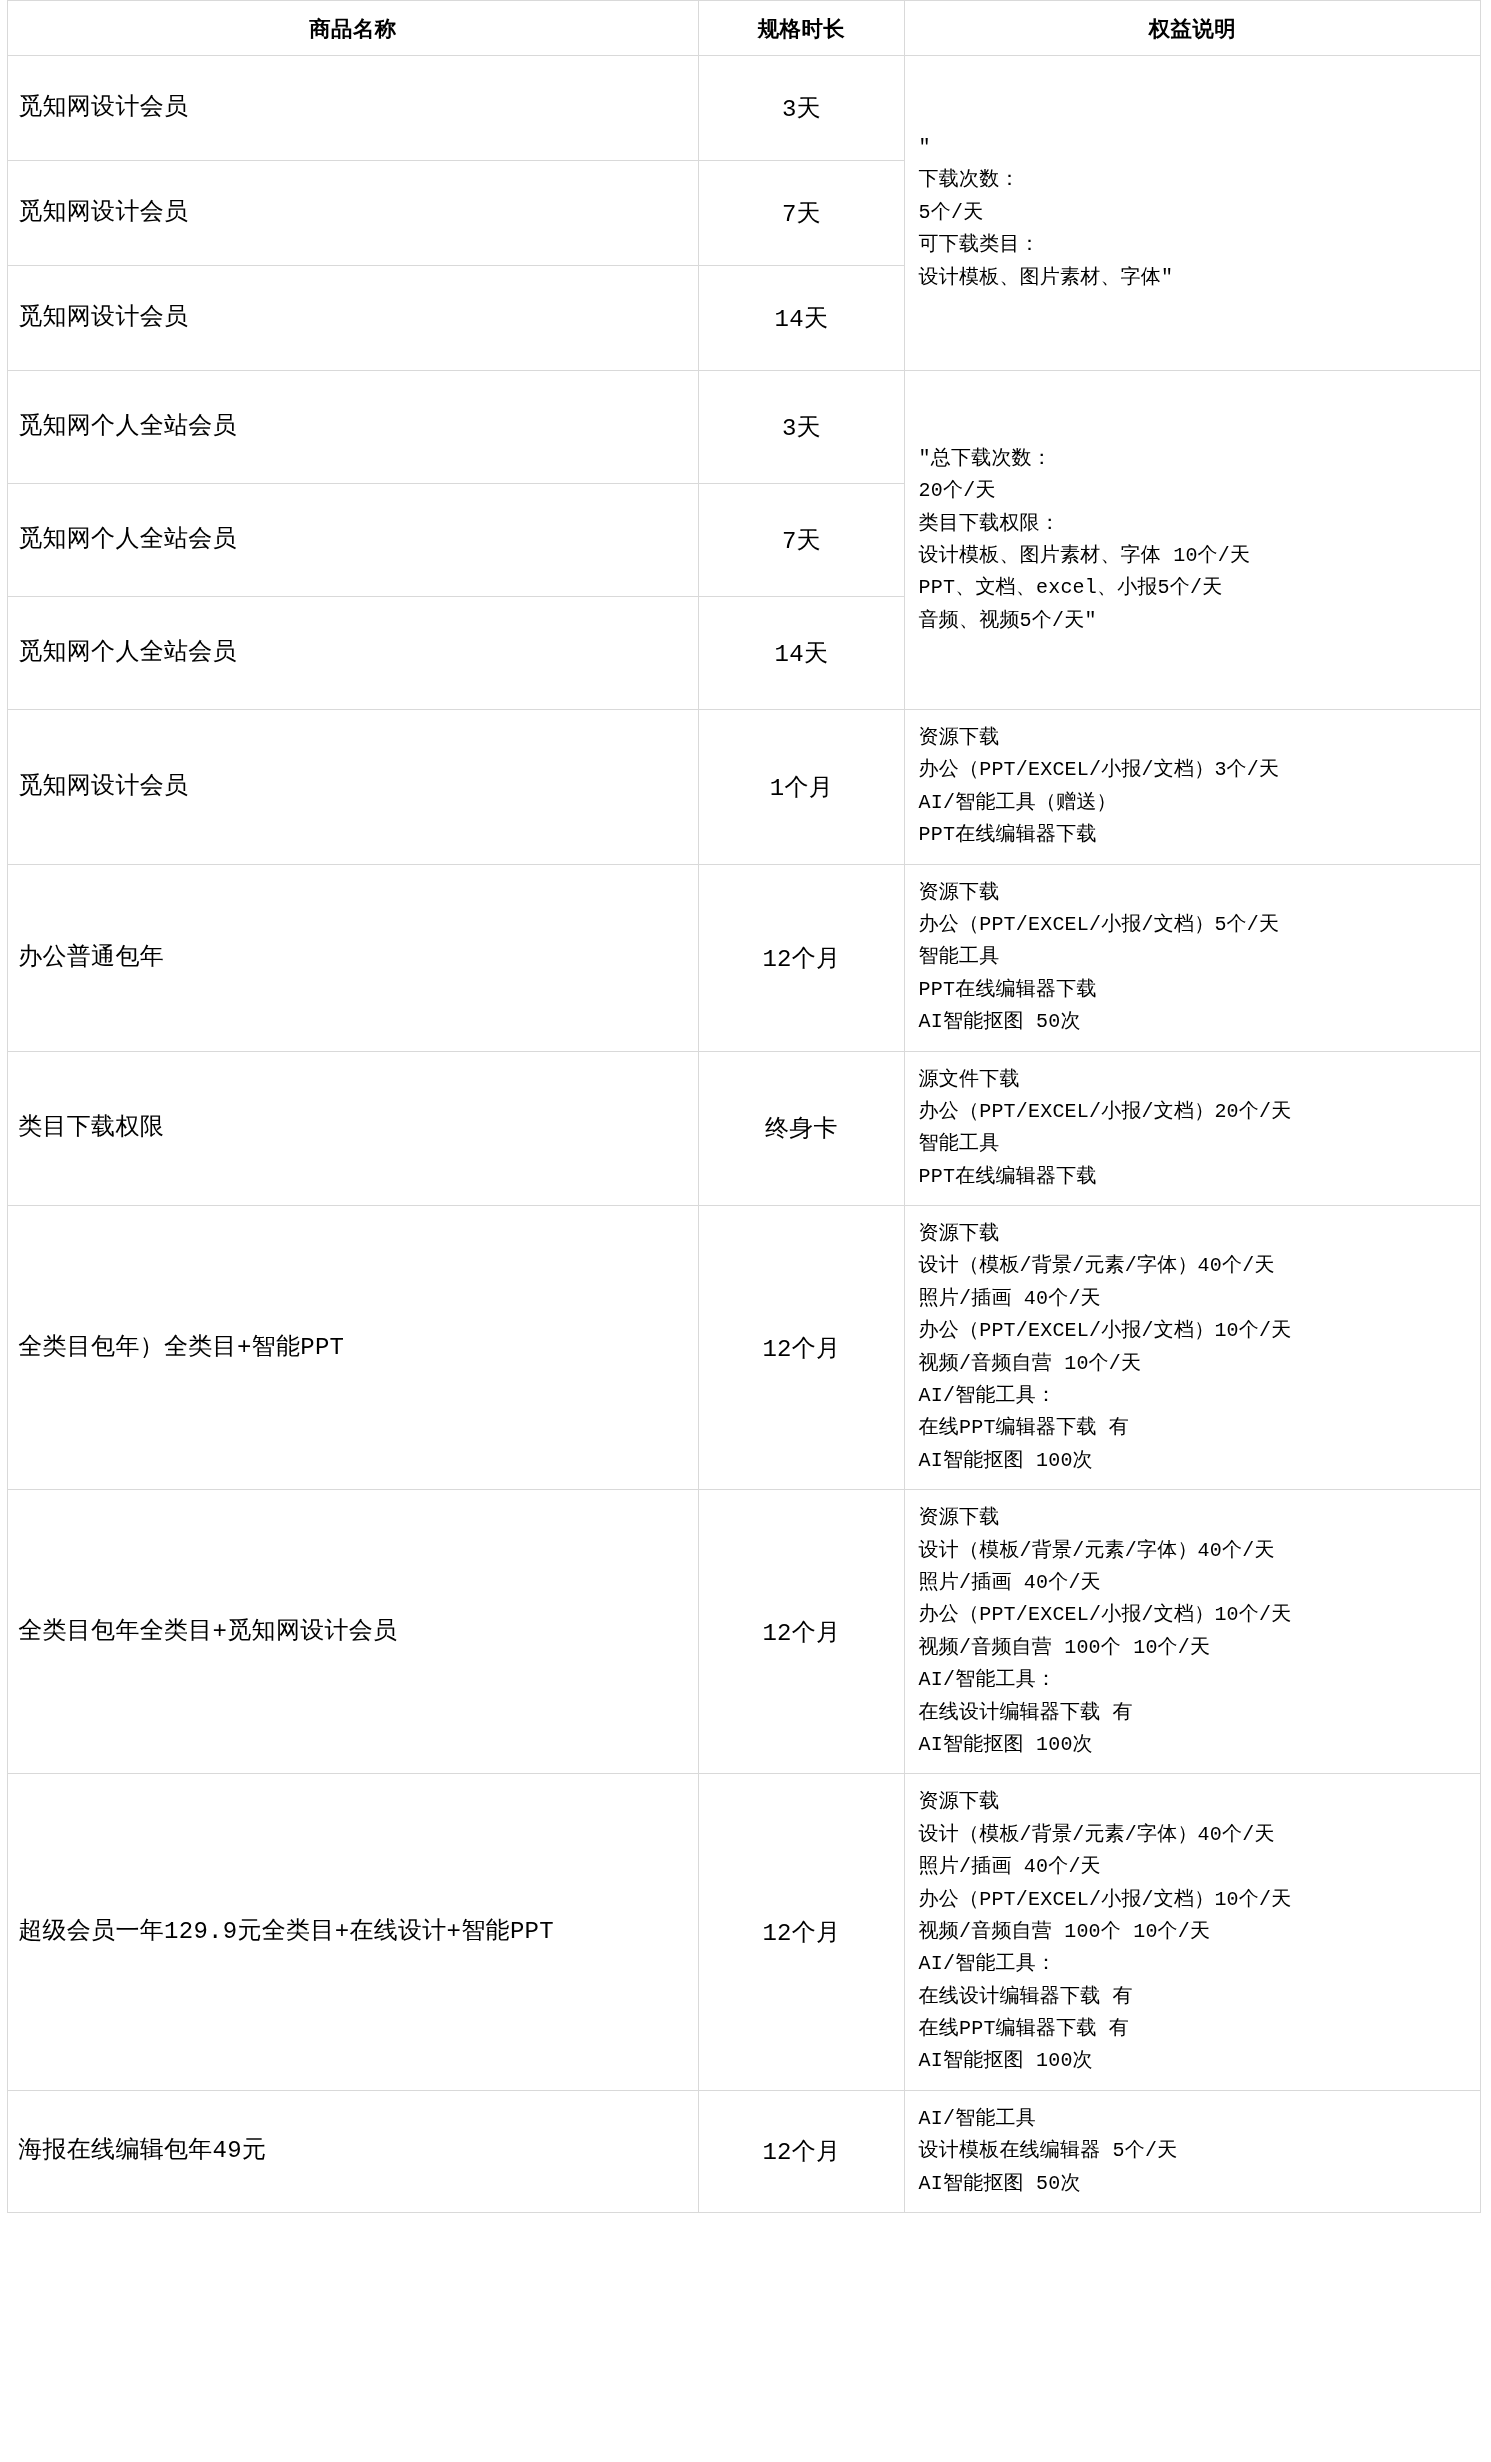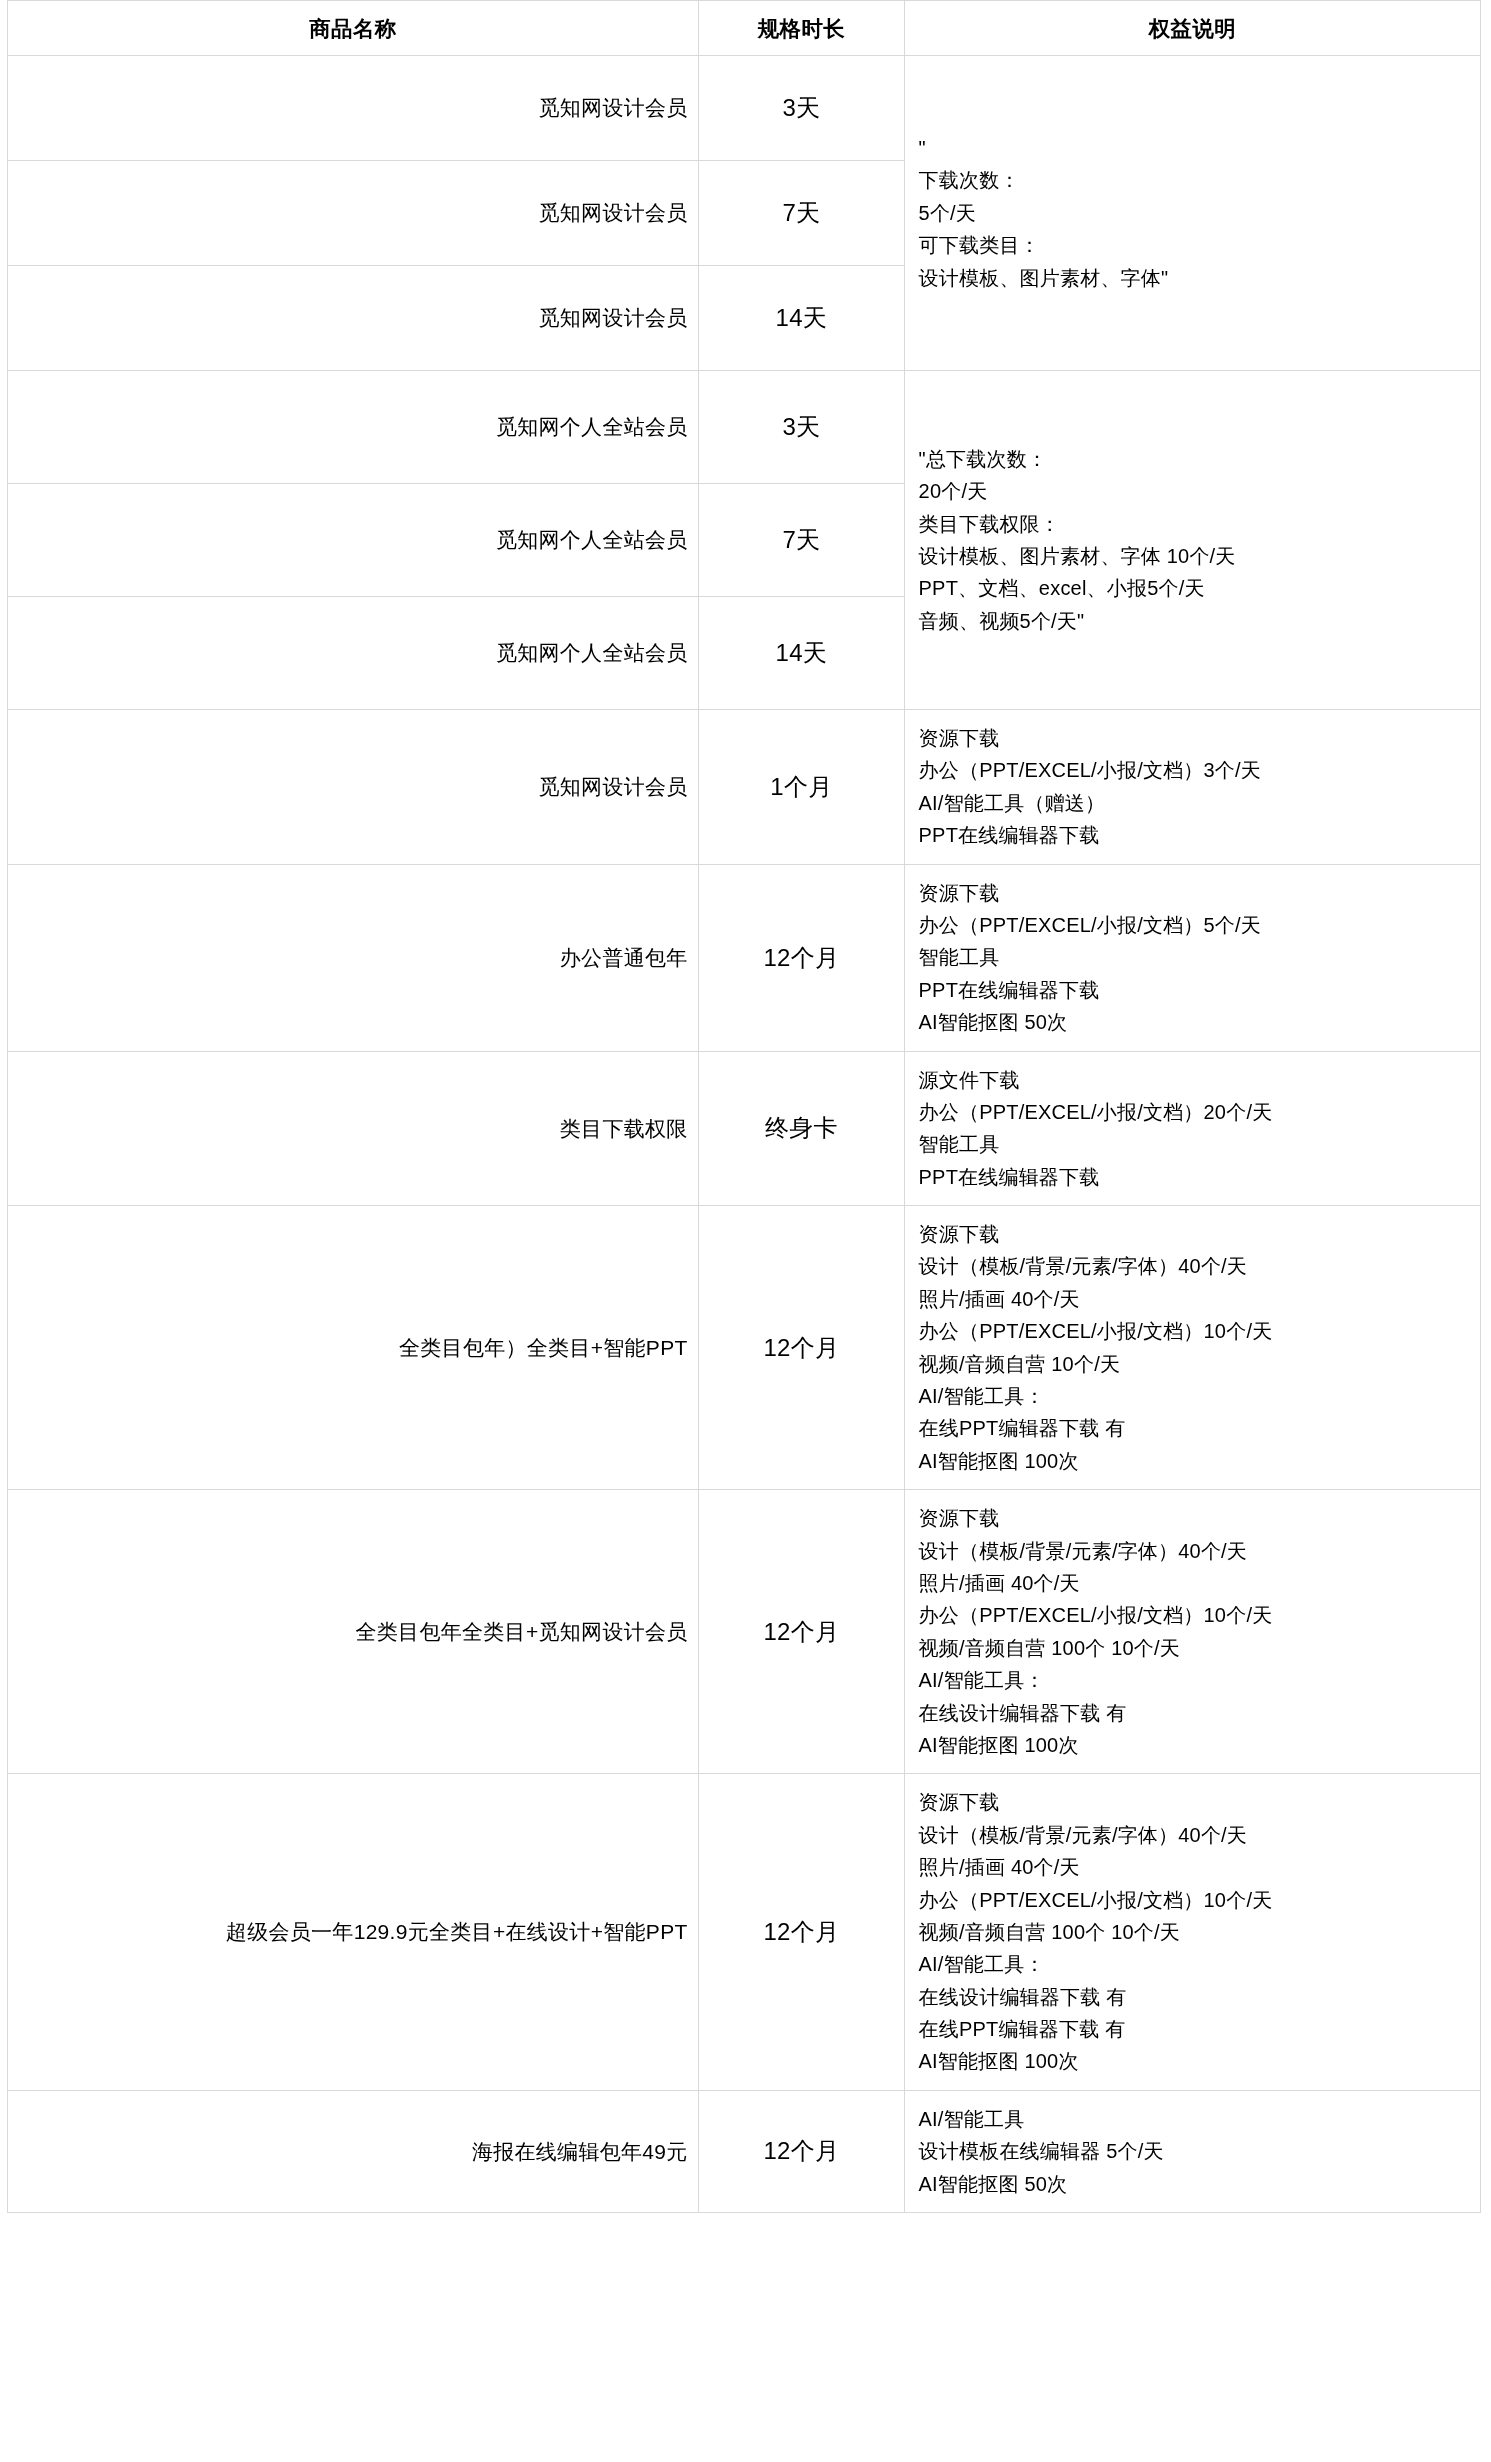--- a/index.html
+++ b/index.html
@@ -10,20 +10,21 @@
   body {
     width: 1492px;
     font-family: "Liberation Sans", "DejaVu Sans", sans-serif;
     color: #000000;
     -webkit-font-smoothing: antialiased;
   }
   .sheet {
     width: 1492px;
     box-sizing: border-box;
     padding: 0 0 4px 0;
+    font-family: Liberation Mono, monospace;
   }
   table.pricing {
     border-collapse: collapse;
     table-layout: fixed;
     width: 1473px;
     margin: 0 auto;
     margin-left: 6.9px;
   }
   table.pricing col.c1 { width: 691px; }
   table.pricing col.c2 { width: 206px; }
@@ -36,22 +37,22 @@
   }
   table.pricing thead th {
     height: 55px;
     font-size: 21.4px;
     font-weight: bold;
     text-align: center;
     padding: 0 6.9px;
     letter-spacing: 0.4px;
   }
   td.name {
-    text-align: right;
-    font-size: 21px;
+    text-align: left;
+    font-size: 24px;
     padding: 12px 10.3px;
     line-height: 1.5;
     letter-spacing: 0.3px;
   }
   td.dur {
     text-align: center;
     font-size: 24px;
     padding: 12px 5.1px;
     letter-spacing: 0.3px;
   }

